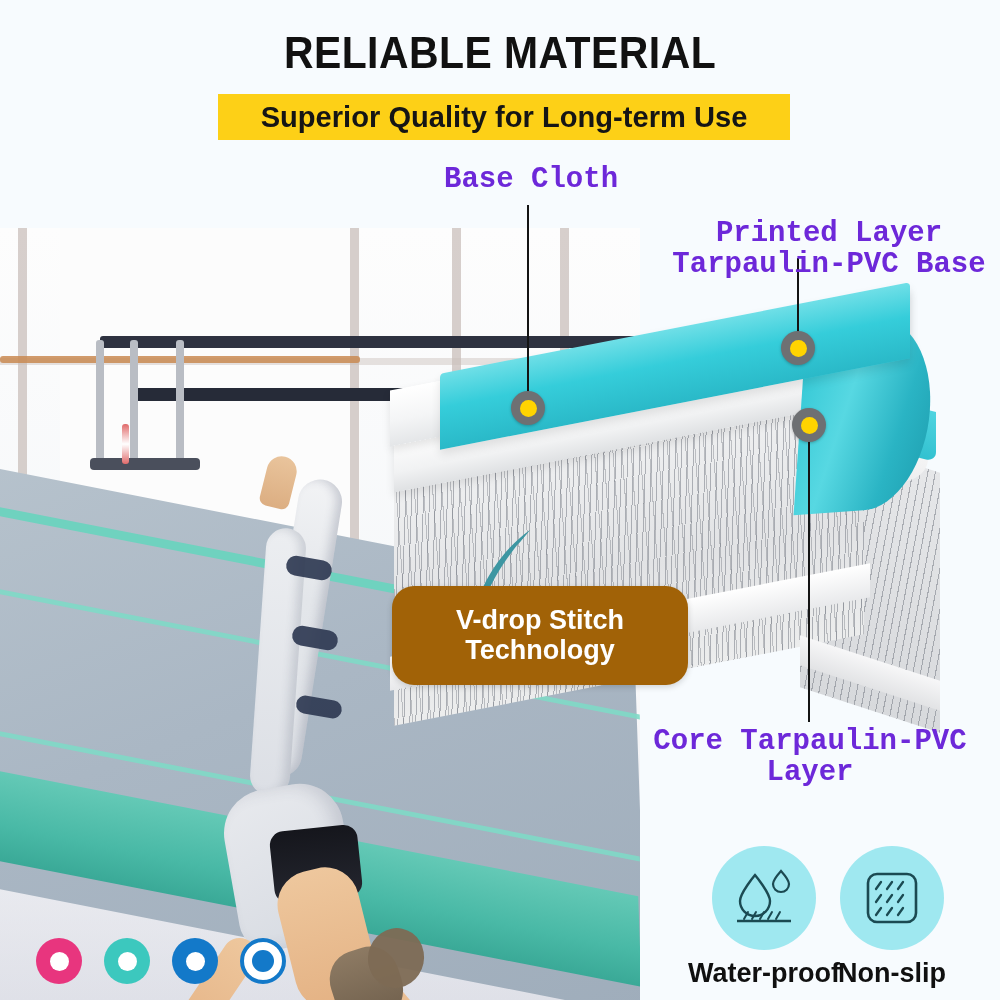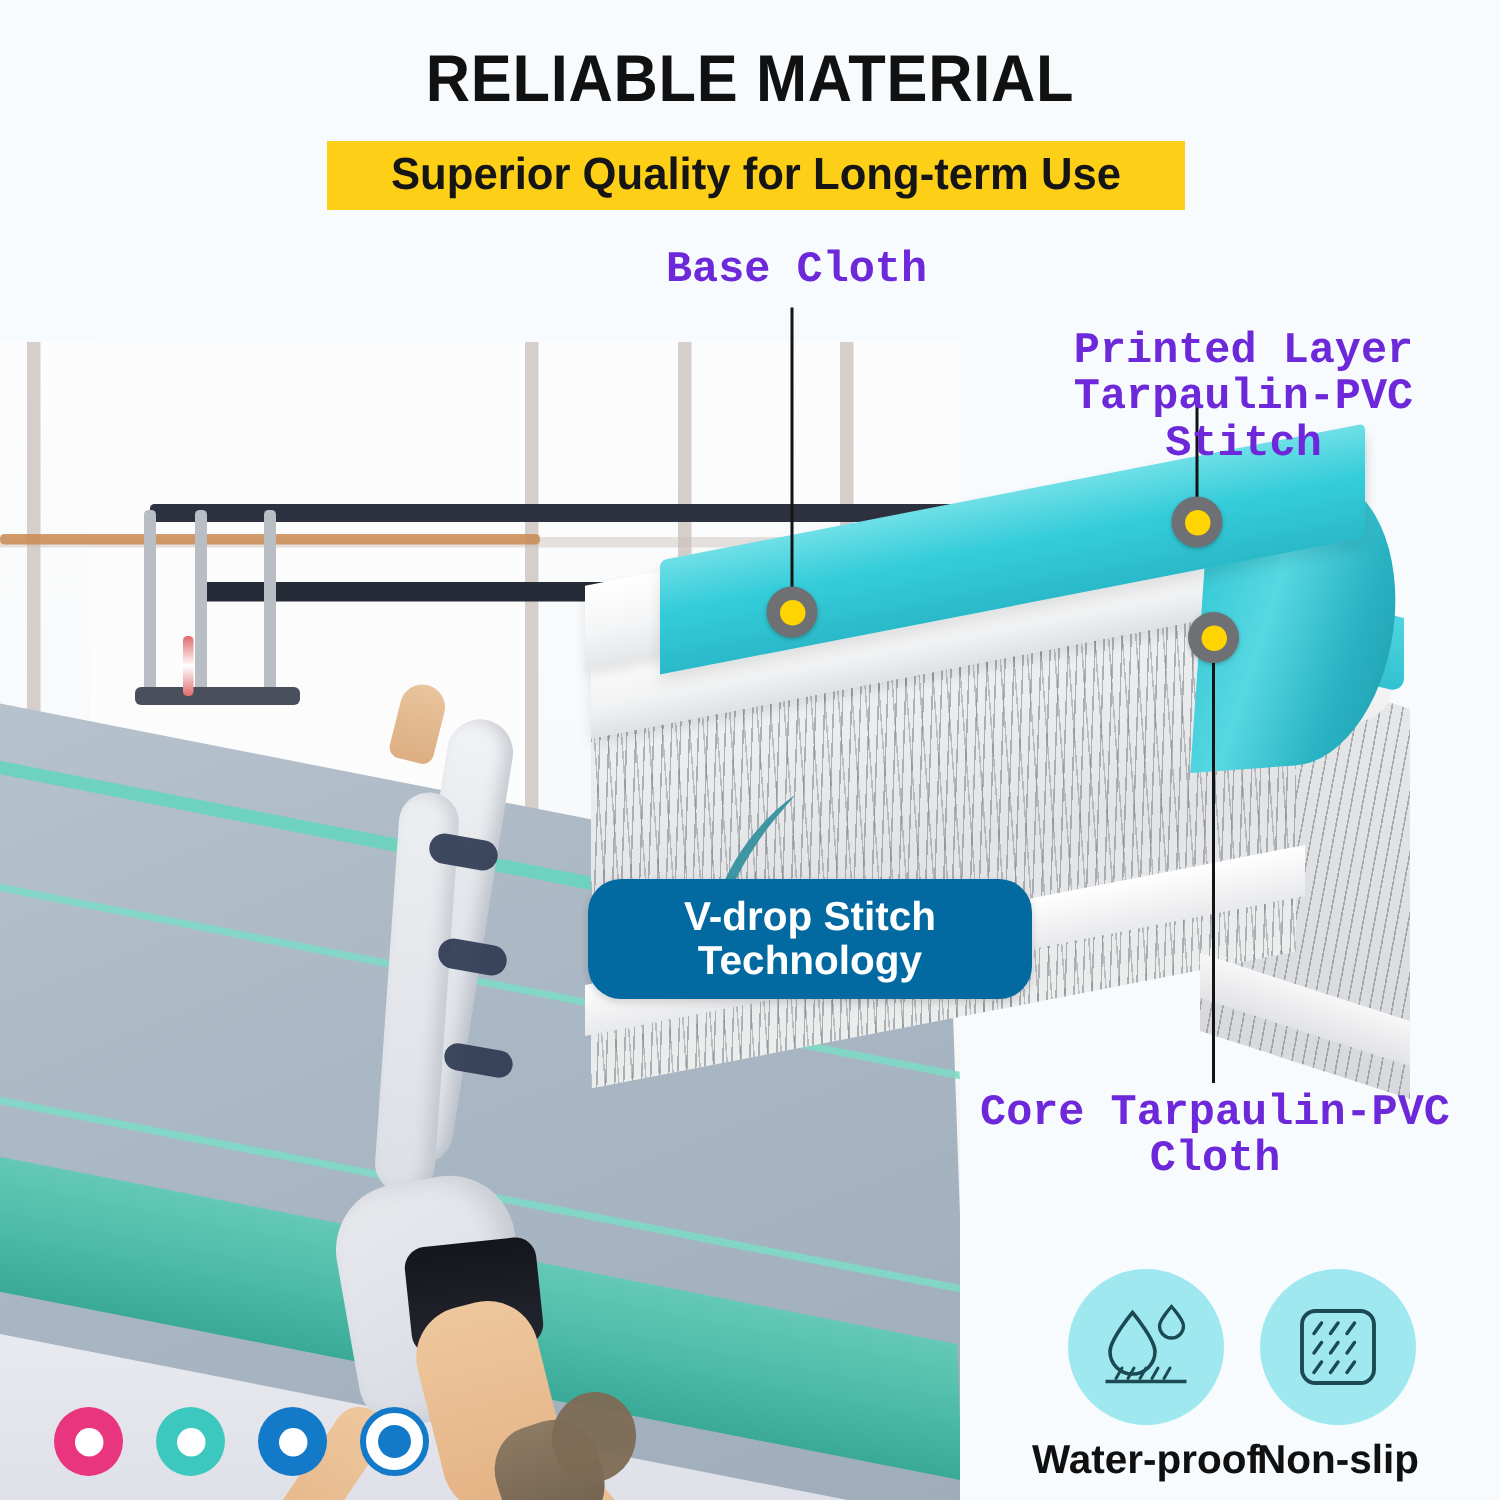--- a/index.html
+++ b/index.html
@@ -201,22 +201,22 @@
   }
   .marker i{display:block;width:17px;height:17px;border-radius:50%;background:#ffd400;}
 
   .calloutlbl{position:absolute;font-weight:bold;color:#6d28d9;line-height:1.07;font-family:Liberation Mono, monospace;}
   #lbl-base{left:444px;top:164px;font-size:29px;}
   #lbl-printed{left:660px;top:218px;font-size:29px;text-align:center;width:338px;}
   #lbl-core{left:620px;top:726px;font-size:29px;text-align:center;width:380px;}
 
   
   .vbadge{
-    position:absolute;left:392px;top:586px;width:296px;height:80px;
-    background:#0369a1;border-radius:22px;
+    position:absolute;left:392px;top:586px;width:296px;height:99px;
+    background:#a16207;border-radius:22px;
     display:flex;flex-direction:column;align-items:center;justify-content:center;
     color:#fff;font-weight:bold;font-size:27px;line-height:1.08;
     box-shadow:0 2px 6px rgba(0,0,0,.16);
   }
   .vhook{
     position:absolute;left:472px;top:528px;width:64px;height:70px;
   }
 
   
   .feat{position:absolute;display:flex;flex-direction:column;align-items:center;}
@@ -311,26 +311,26 @@
       <i></i>
     </div>
   <div class="marker" style="left:792px;top:408px;">
       <i></i>
     </div>
 
   <div class="calloutlbl" id="lbl-base">Base Cloth</div>
 
   <div class="calloutlbl" id="lbl-printed">
     <div>Printed Layer</div>
-    <div>Tarpaulin-PVC Stitch</div>
+    <div>Tarpaulin-PVC Base</div>
   </div>
 
   <div class="calloutlbl" id="lbl-core">
     <div>Core Tarpaulin-PVC</div>
-    <div>Cloth</div>
+    <div>Layer</div>
   </div>
 
   <svg class="vhook" viewBox="0 0 64 70">
     <path d="M58 2 C 44 14, 22 32, 10 66 C 18 44, 34 24, 48 14 Z" fill="#3a929e"></path>
     <path d="M58 2 C 46 16, 28 36, 14 68 L 8 66 C 22 32, 44 12, 58 2 Z" fill="#3d96a2"></path>
   </svg>
   <div class="vbadge">
     <span>V-drop Stitch</span>
     <span>Technology</span>
   </div>

